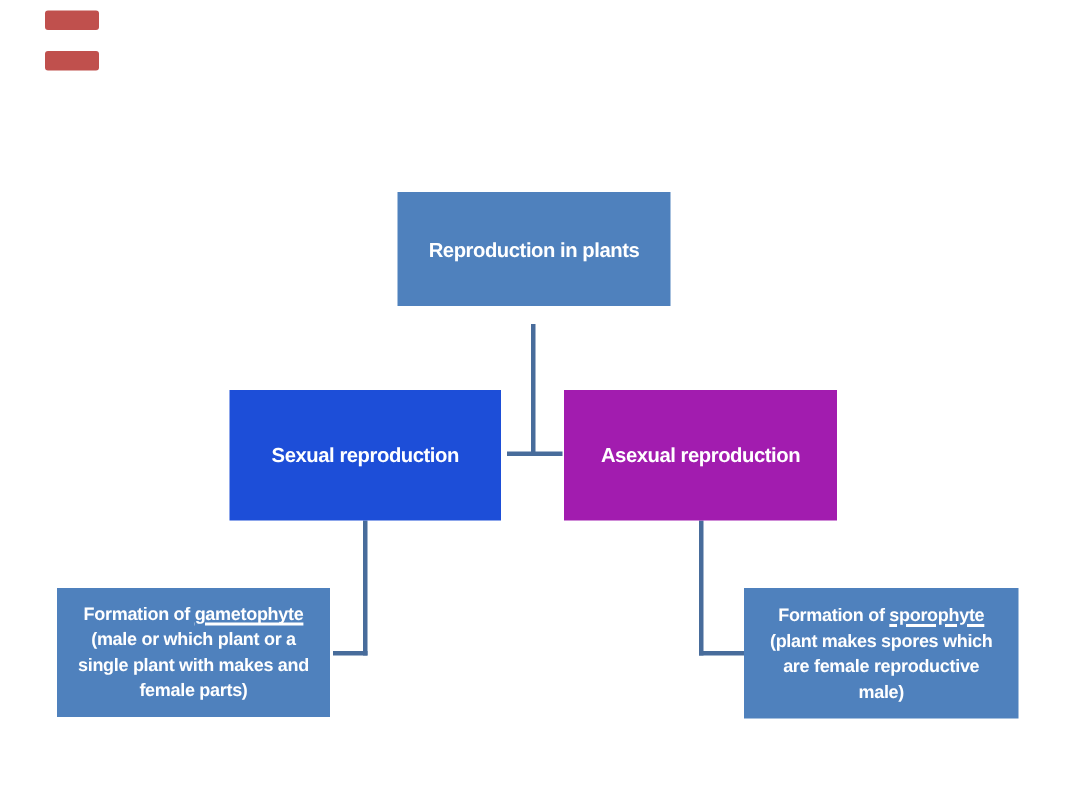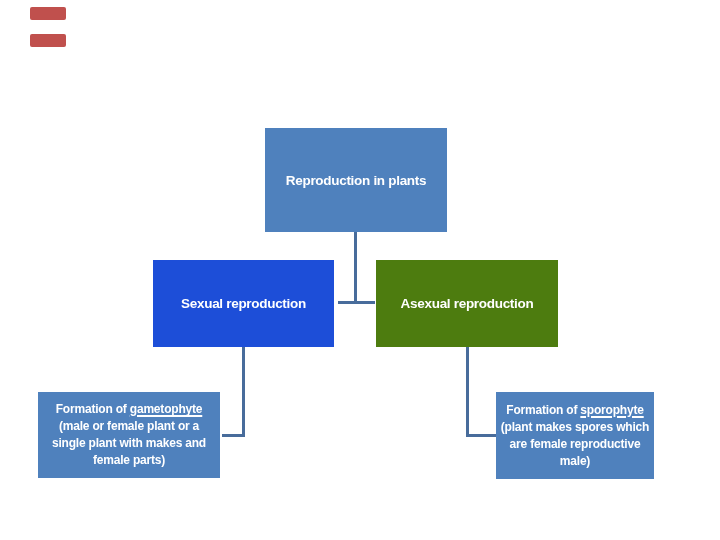--- a/index.html
+++ b/index.html
@@ -44,25 +44,25 @@
     letter-spacing: -0.2px;
     flex-direction: column;
     padding: 2px 3px;
   }
   .kw {
     text-decoration: underline;
     text-decoration-thickness: 2px;
     text-underline-offset: 2px;
   }
   .connector { position: absolute; }
-  #box-root   { left: 265px; top: 128px; width: 182px; height: 104px; }
+  #box-root   { left: 265px; top: 128px; width: 182px; height: 76px; }
   #box-sexual { left: 153px; top: 260px; width: 181px; height: 87px; }
   #box-asexual{ left: 376px; top: 260px; width: 182px; height: 87px; }
   #box-gameto { left: 38px;  top: 392px; width: 182px; height: 86px; }
-  #box-sporo  { left: 496px; top: 392px; width: 158px; height: 87px; }
+  #box-sporo  { left: 496px; top: 392px; width: 183px; height: 87px; }
   #conn-root-vert    { left: 354px; top: 216px; width: 3px;  height: 88px; }
   #conn-root-hbar    { left: 338px; top: 301px; width: 37px; height: 3px;  }
   #conn-sexual-vert  { left: 242px; top: 347px; width: 3px;  height: 90px; }
   #conn-sexual-hbar  { left: 222px; top: 434px; width: 23px; height: 3px;  }
   #conn-asexual-vert { left: 466px; top: 347px; width: 3px;  height: 90px; }
   #conn-asexual-hbar { left: 466px; top: 434px; width: 30px; height: 3px;  }
 </style>
 </head>
 <body>
 
@@ -79,27 +79,27 @@
   <div id="conn-asexual-hbar" class="connector" style="background: rgb(72, 108, 155);"></div>
 
   <div id="box-root" class="node lvl1" style="background: rgb(79, 129, 189); color: rgb(255, 255, 255);">
     <span>Reproduction in plants</span>
   </div>
 
   <div id="box-sexual" class="node lvl2" style="background: #1d4ed8; color: rgb(255, 255, 255);">
     <span>Sexual reproduction</span>
   </div>
 
-  <div id="box-asexual" class="node lvl2" style="background: #4d7c0f; color: rgb(255, 255, 255);">
+  <div id="box-asexual" class="node lvl2" style="background: #a21caf; color: rgb(255, 255, 255);">
     <span>Asexual reproduction</span>
   </div>
 
   <div id="box-gameto" class="node lvl3" style="background: rgb(79, 129, 189); color: rgb(255, 255, 255);">
     <div><span>Formation of </span><span class="kw">gametophyte</span></div>
-    <div>(male or female plant or a</div>
+    <div>(male or which plant or a</div>
     <div>single plant with makes and</div>
     <div>female parts)</div>
   </div>
 
   <div id="box-sporo" class="node lvl3" style="background: rgb(79, 129, 189); color: rgb(255, 255, 255);">
     <div><span>Formation of </span><span class="kw">sporophyte</span></div>
     <div>(plant makes spores which</div>
     <div>are female reproductive</div>
     <div>male)</div>
   </div>

